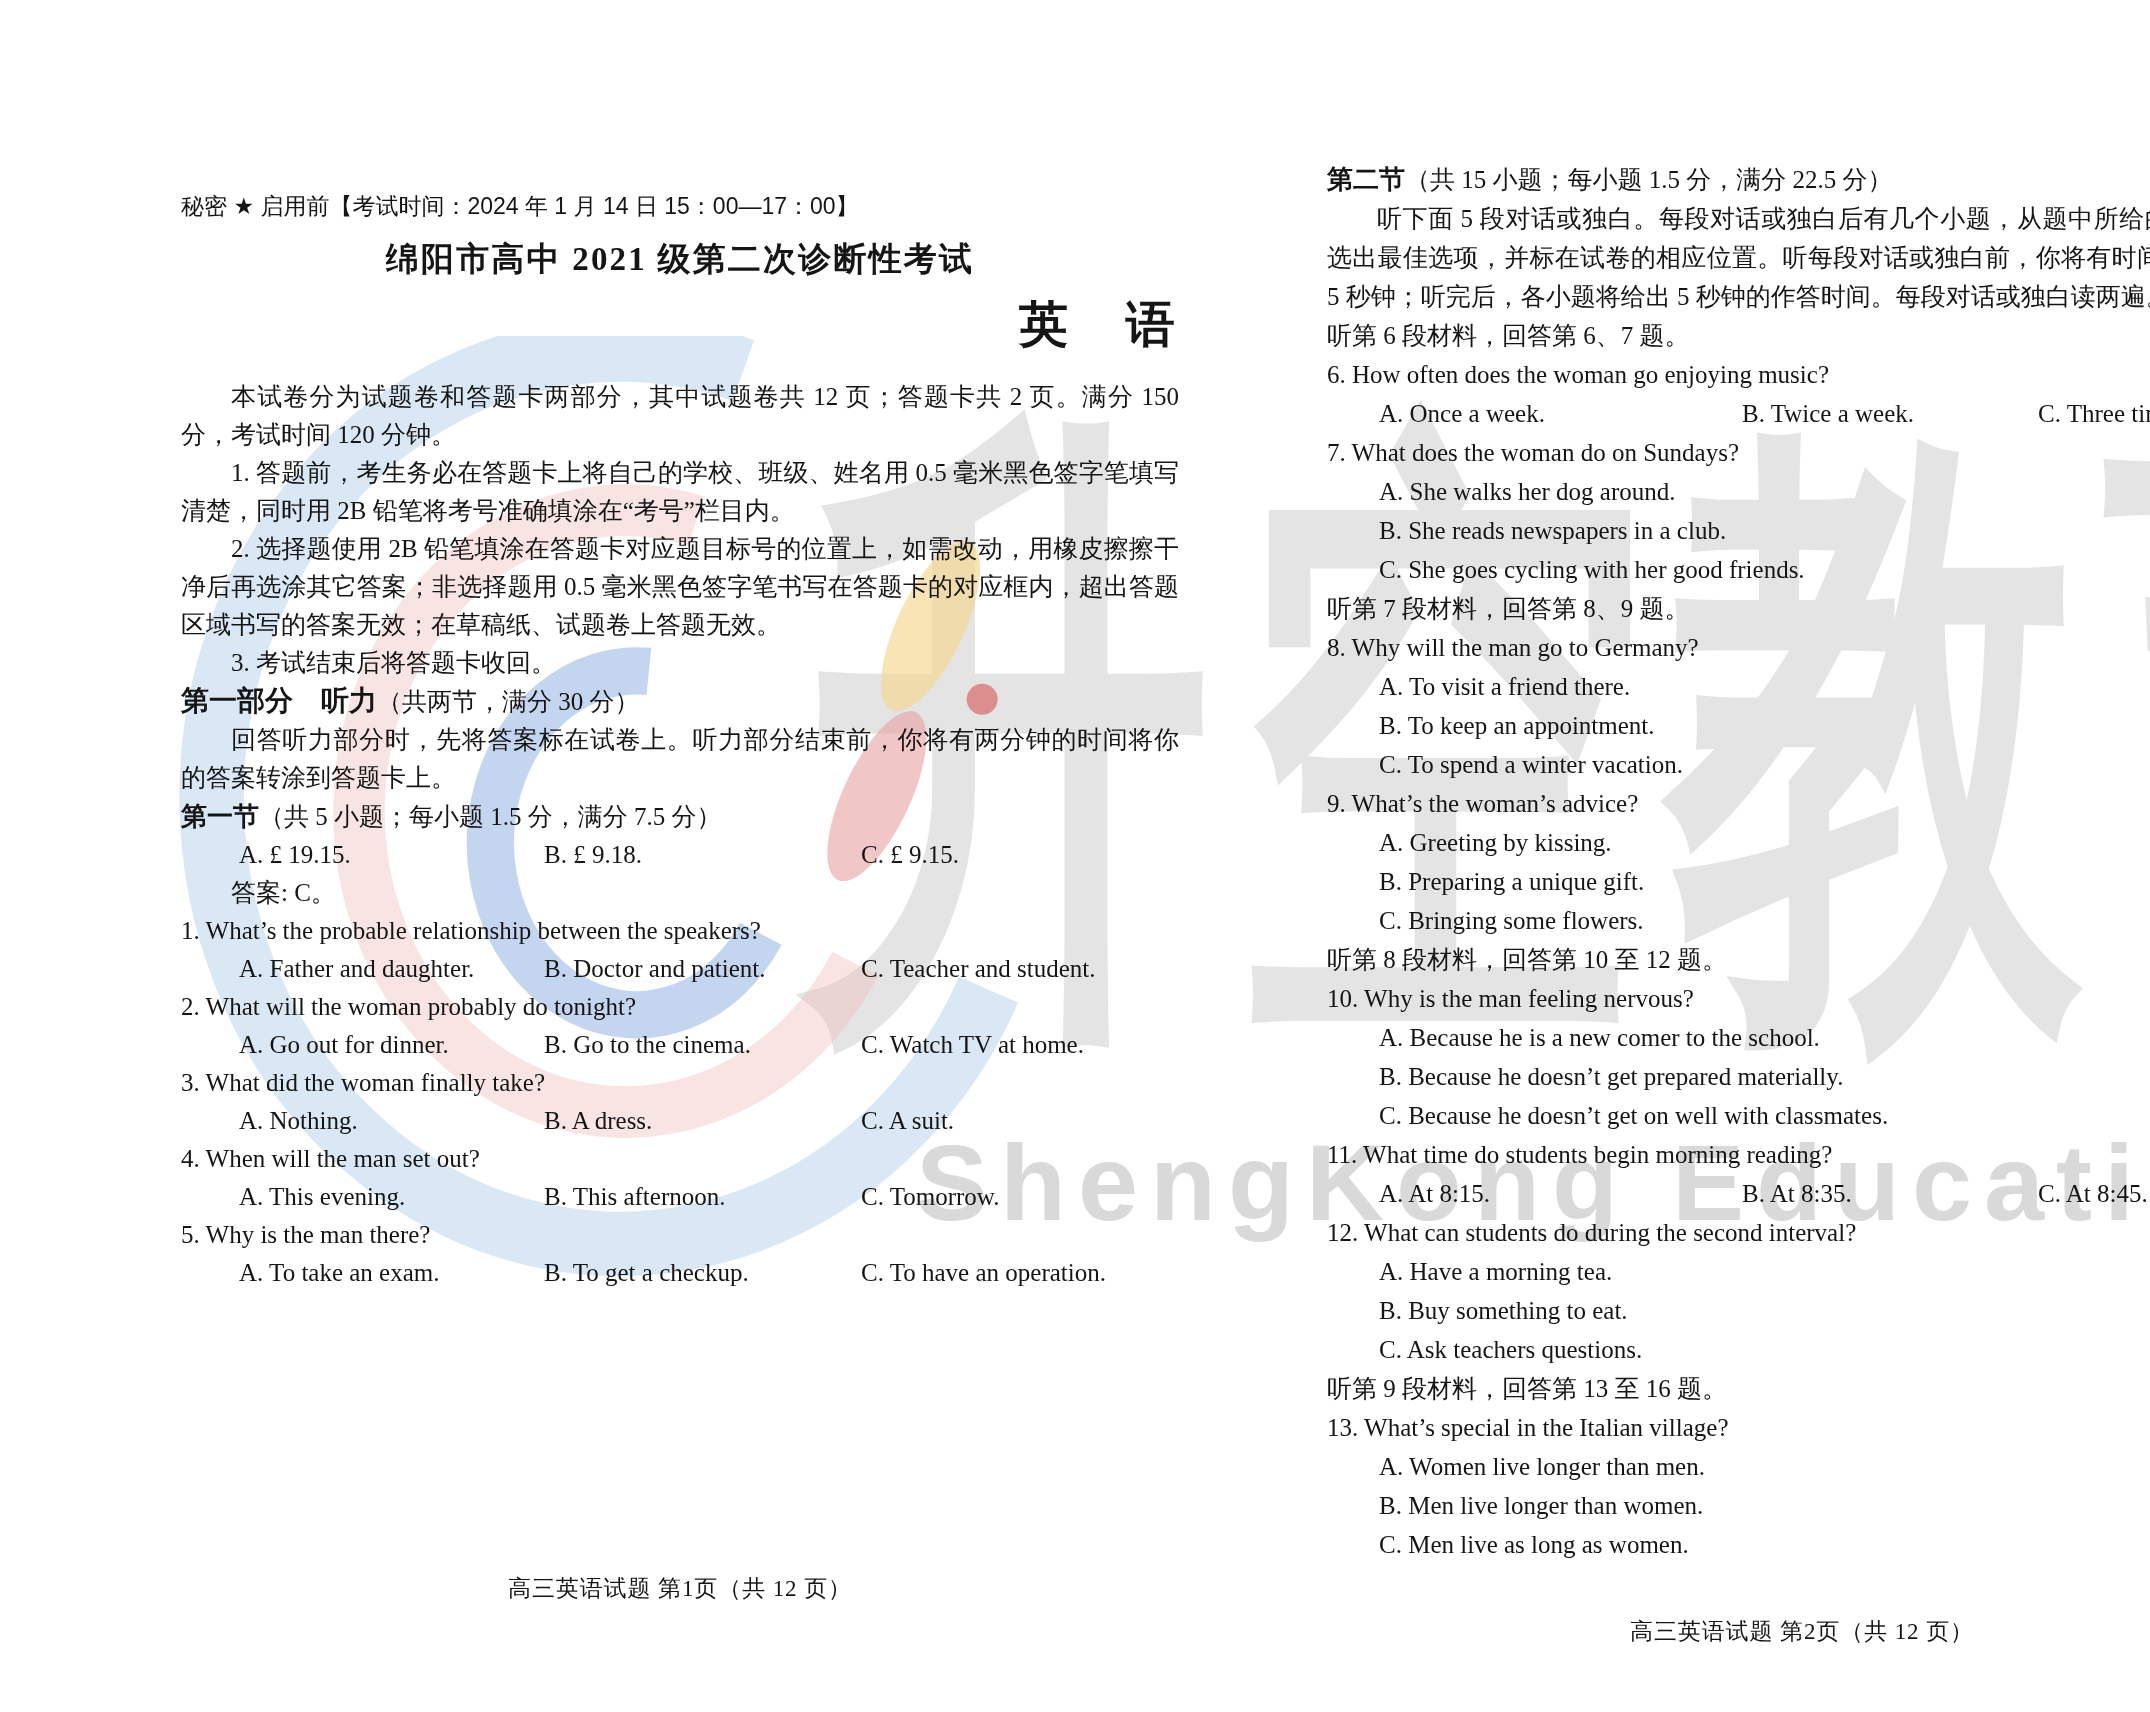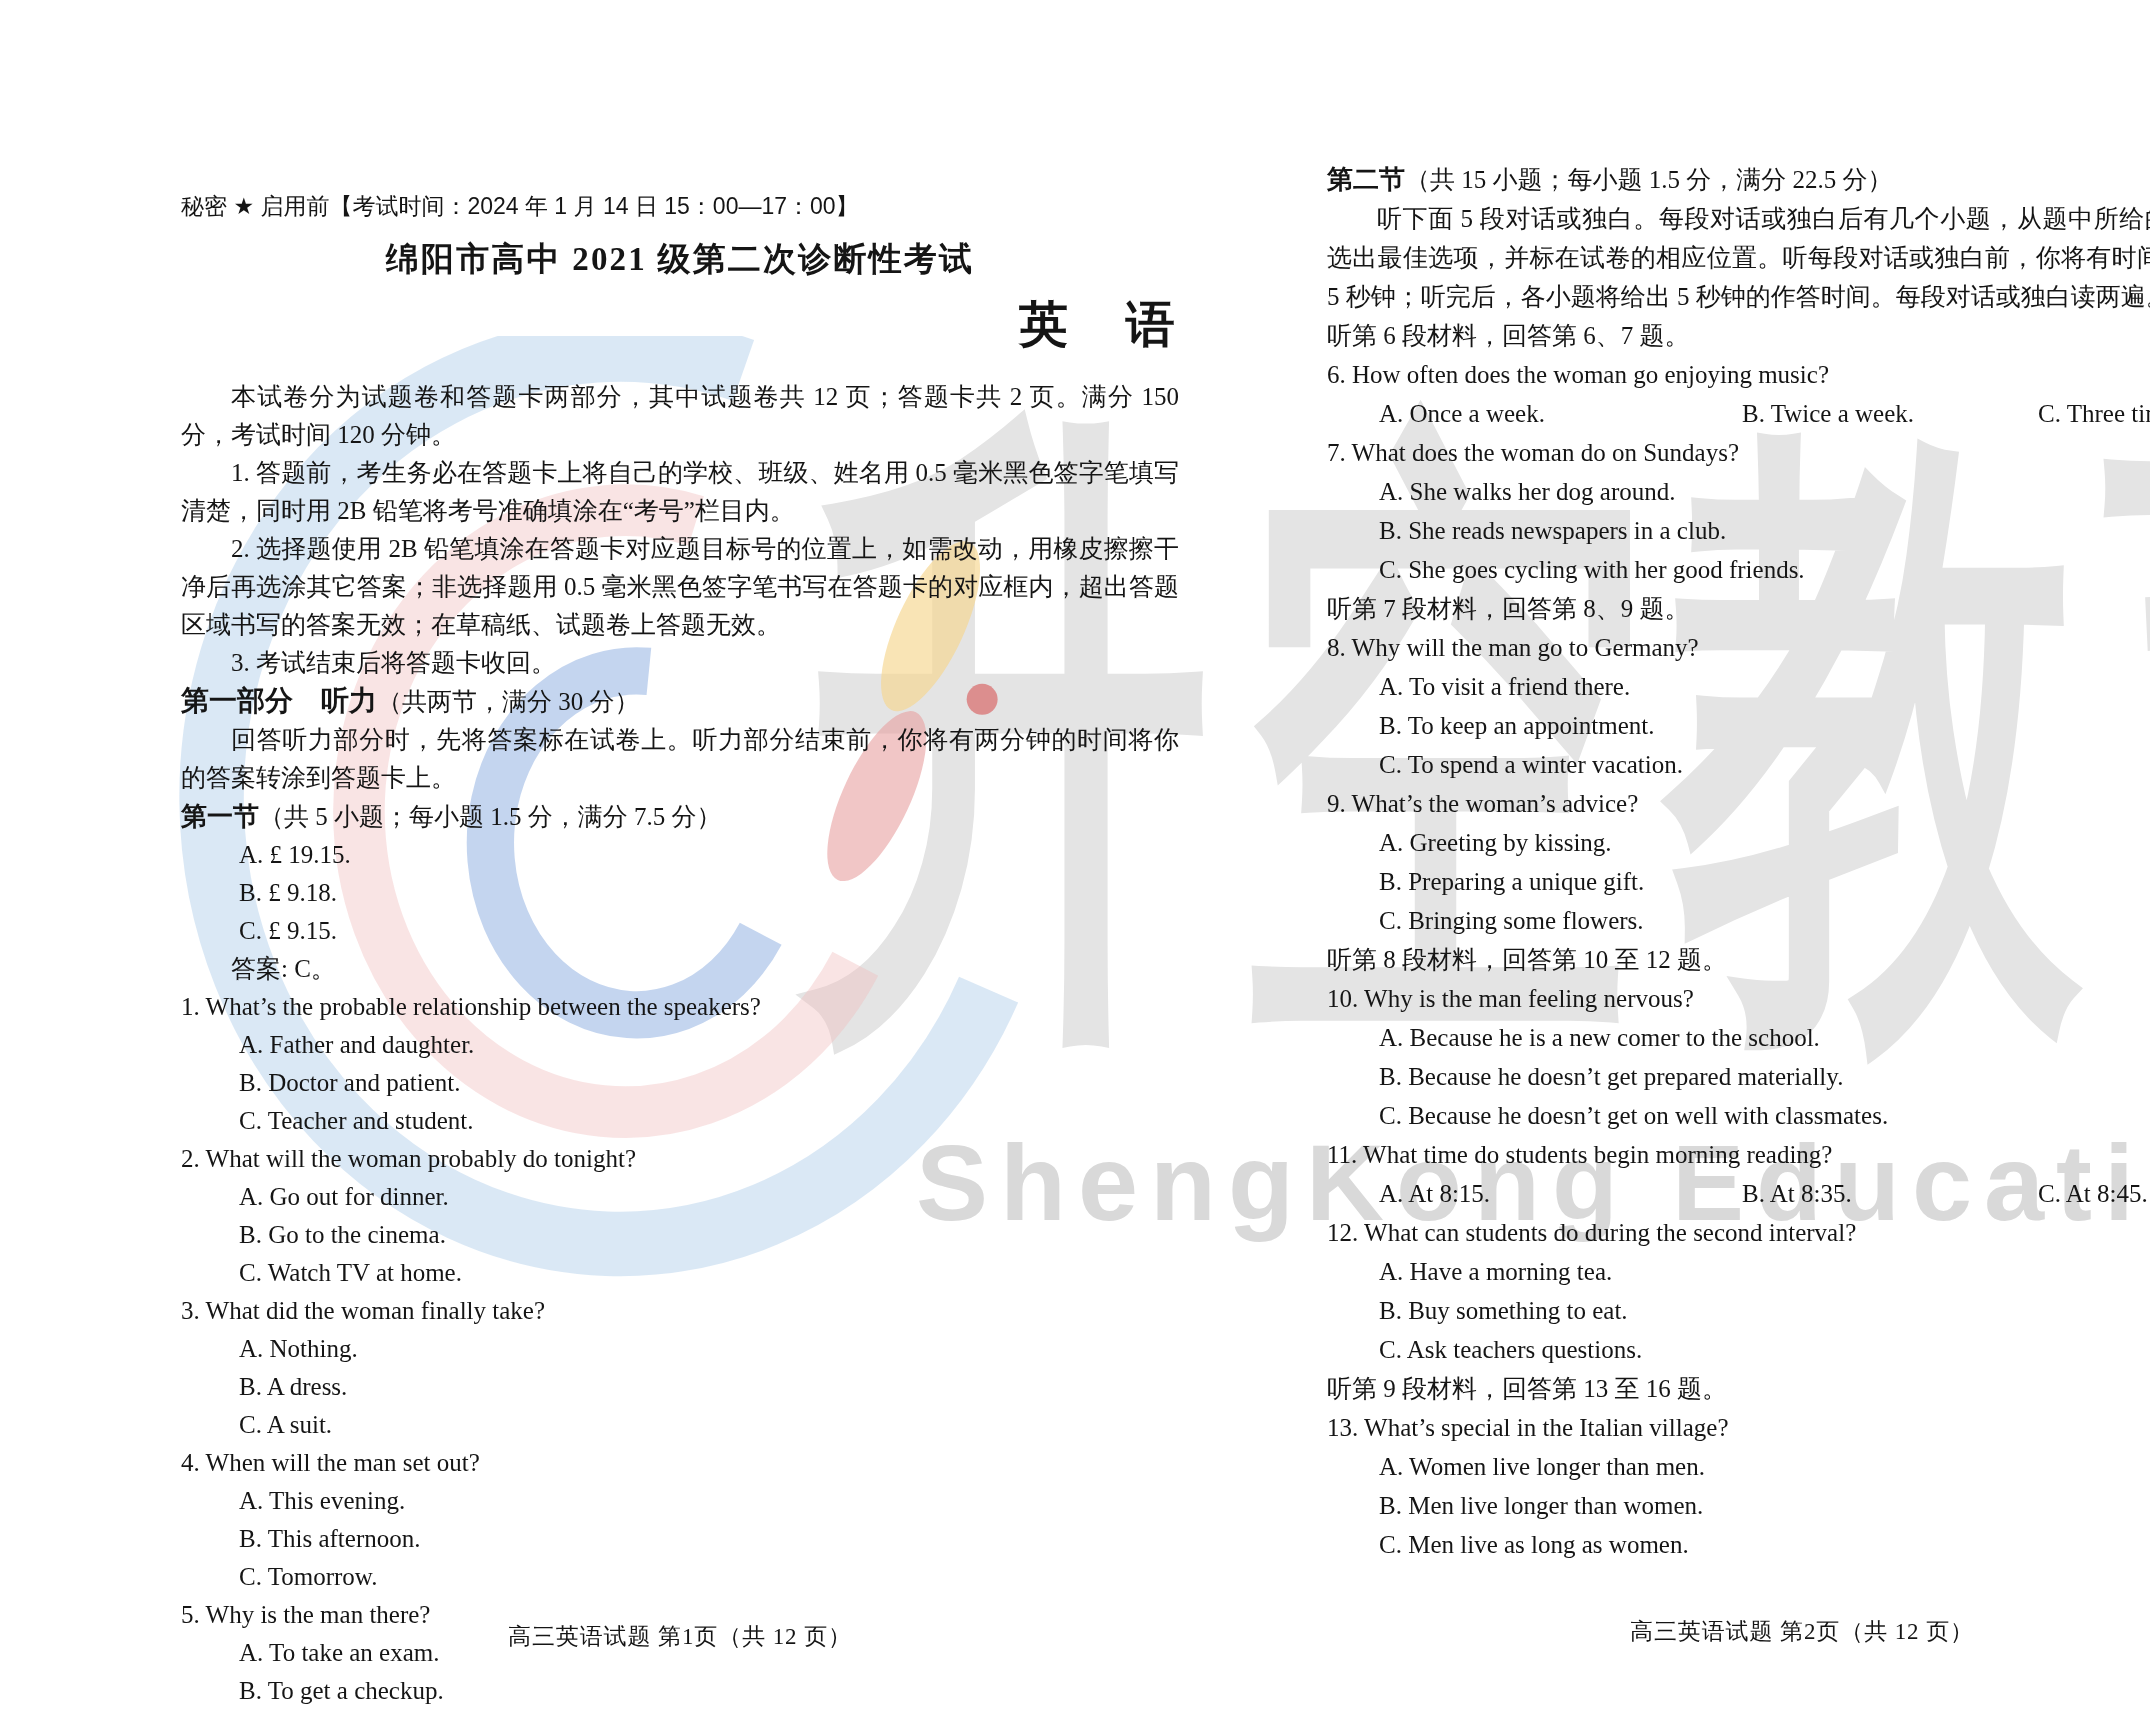--- a/index.html
+++ b/index.html
@@ -56,33 +56,33 @@
   }
   .part-heading{margin:27.5px 0 4.3px 0;font-size:26px;line-height:41px;}
   .part-heading .hei{font-size:28px;}
   .sec-heading{margin:14.6px 0 2.6px 0;font-size:25px;line-height:40px;}
   .sec-heading .hei{font-size:26px;}
   .sec-heading-first{margin:0 0 1.7px 0;font-size:25px;line-height:40px;}
   .sec-heading-first .hei{font-size:26px;}
   .opt-row{display:flex;font-size:25px;line-height:38px;}
   .col-right .opt-row{line-height:39px;}
   .opt-row .o1{flex:0 0 auto;}
-  .grid-l{padding-left:58px;flex-direction:column;}
+  .grid-l{padding-left:58px;}
   .grid-l .o1{width:305px;}
   .grid-l .o2{width:317px;}
   .grid-r{padding-left:52px;}
   .grid-r .o1{width:363px;}
   .grid-r .o2{width:296px;}
   .opt-stack{padding-left:52px;}
   .footer{
     position:absolute;z-index:1;
     font-size:23px;line-height:30px;
     text-align:center;letter-spacing:0.9px;
   }
-  .footer-left{left:181px;top:1622px;width:998px;}
+  .footer-left{left:181px;top:1574px;width:998px;}
   .footer-right{left:1260px;top:1617px;width:1084px;}
 </style>
 </head>
 <body>
 
 <div class="page">
 
   <div class="wm wm-cn">升空教育</div>
   <div class="wm wm-en">ShengKong Education</div>
   <svg class="wm wm-logo" width="946" height="989" viewBox="0 0 2200 2300">

